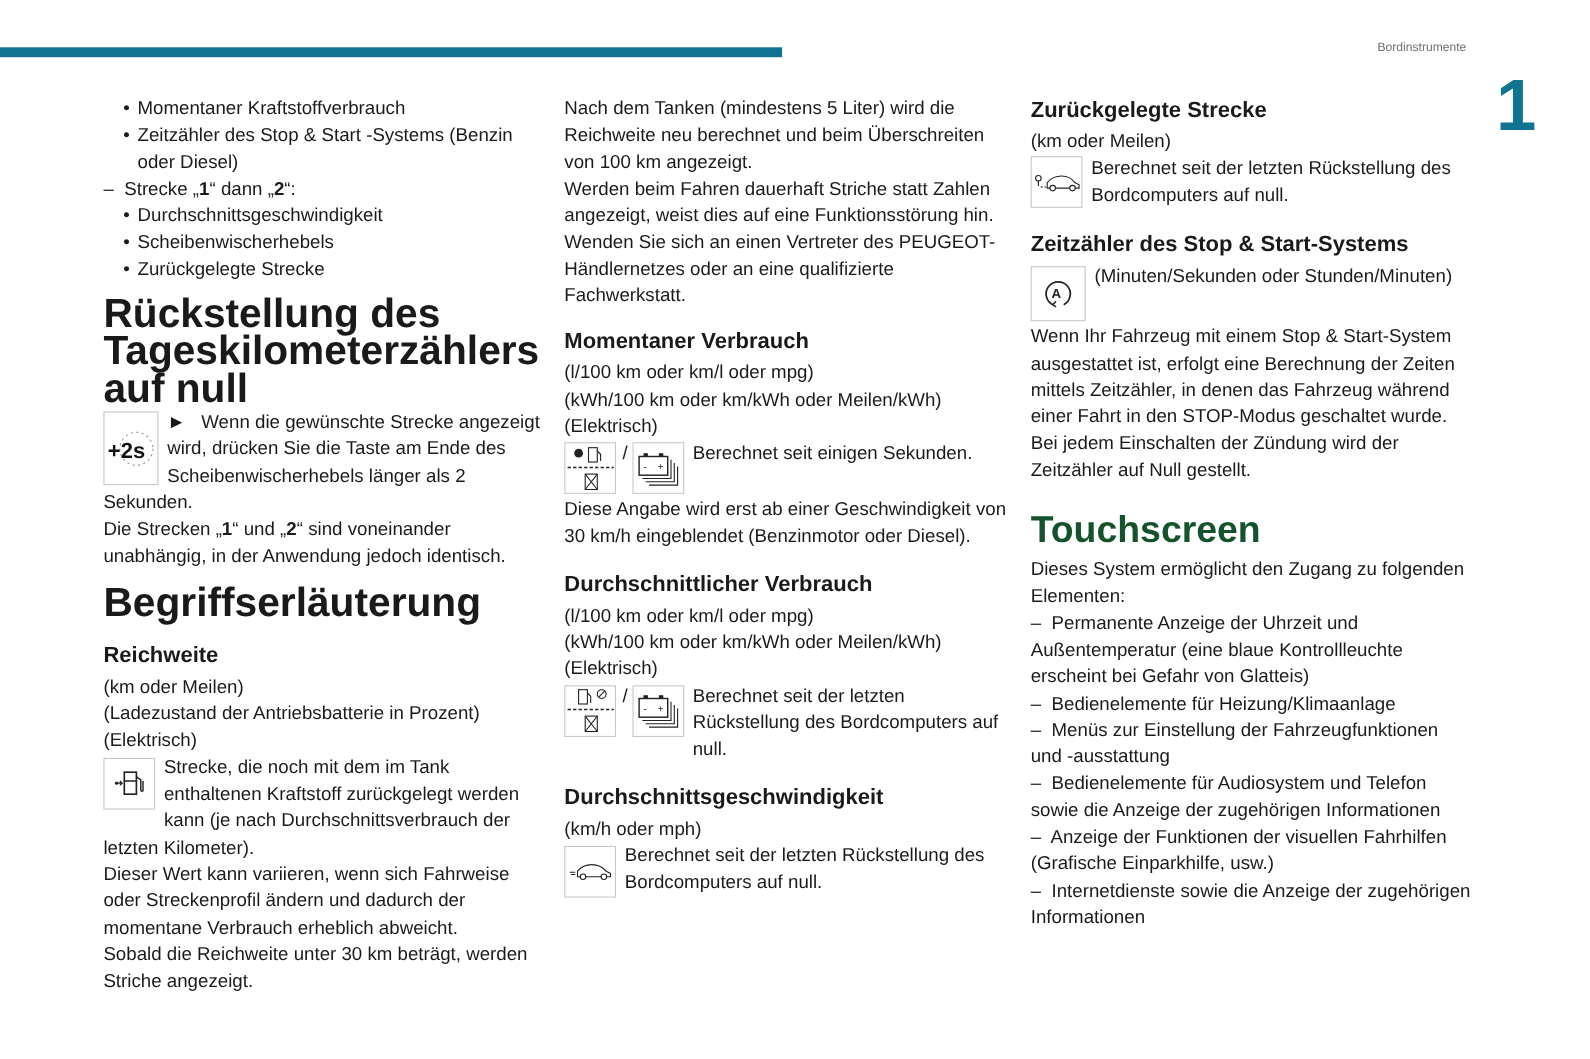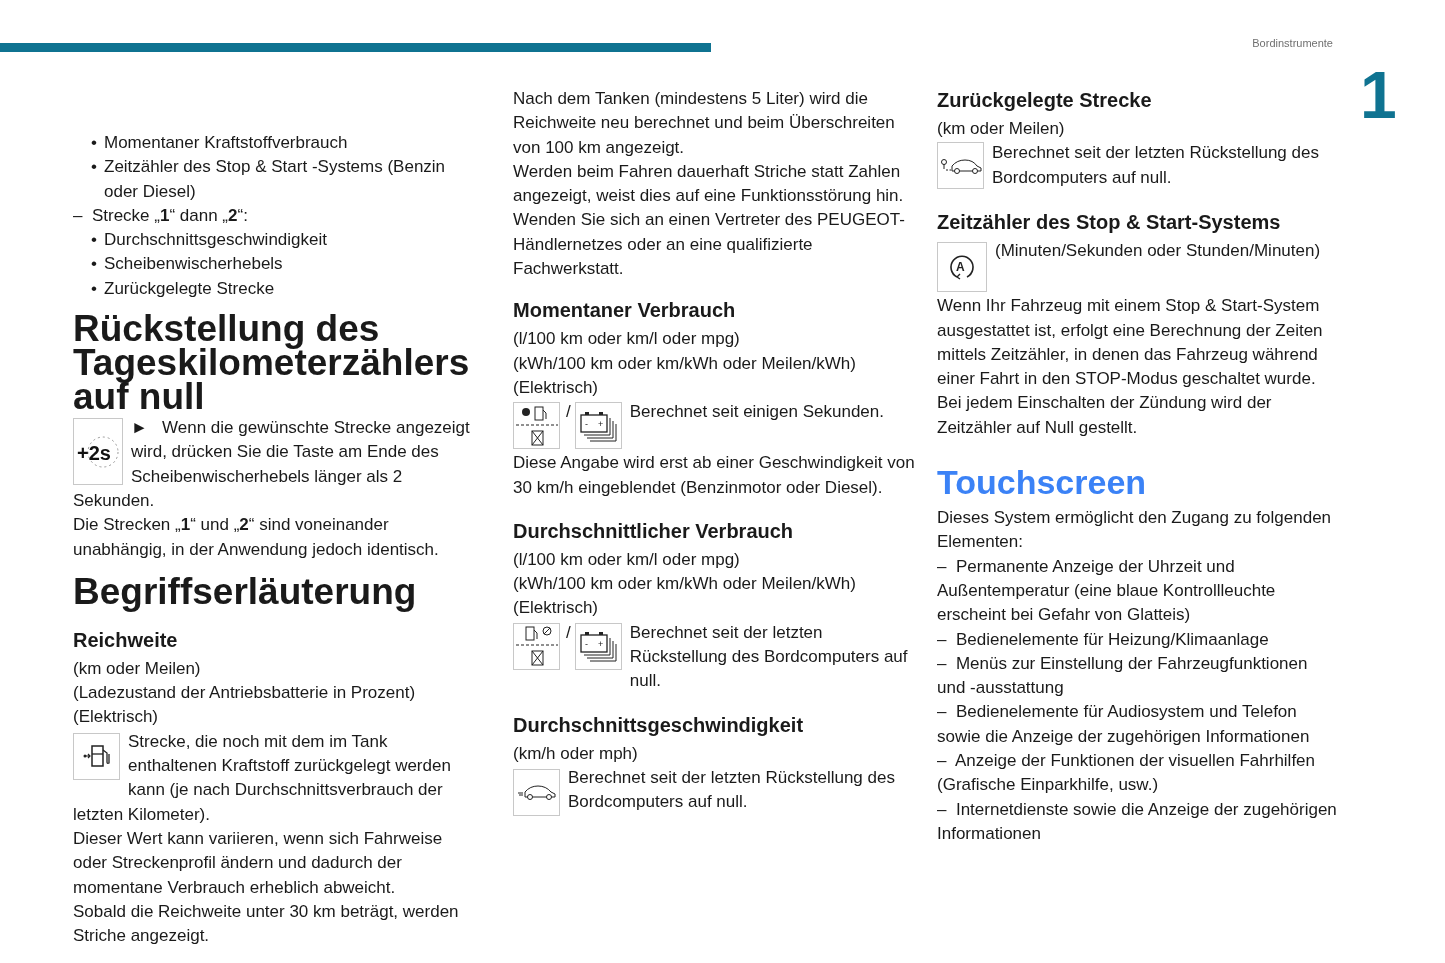--- a/index.html
+++ b/index.html
@@ -3,27 +3,27 @@
 <meta charset="utf-8">
 <style>
   html, body { margin: 0; padding: 0; background: #ffffff; }
   body { width: 1445px; height: 963px; position: relative; overflow: hidden;
          font-family: "Liberation Sans", sans-serif; color: #1a1a1a; }
   .topbar { position: absolute; left: 0; top: 43px; width: 711px; height: 9px; background: #0f7391; }
   .section-title { position: absolute; right: 112px; top: 37px; font-size: 11px; color: #707070; }
   .chapter-num { position: absolute; left: 1360px; top: 62px; font-size: 66px; font-weight: bold; color: #0f7391; line-height: 1; }
   .page-num { position: absolute; left: 1448px; top: 921px; font-size: 15px; font-weight: bold; color: #6a6a6a; }
   .col { position: absolute; top: 87px; font-size: 17px; line-height: 24.3px; }
-  .col1 { left: 73px; width: 400px; margin-top: 44px; }
+  .col1 { left: 94px; width: 400px; }
   .col2 { left: 513px; width: 405px; }
   .col3 { left: 937px; width: 400px; }
   p { margin: 0; }
   .h1 { font-size: 37px; font-weight: bold; line-height: 34px; margin: 0; }
   .h2 { font-size: 20px; font-weight: bold; line-height: 26px; margin: 0; }
-  .h-gray { font-size: 34px; color: #3b82f6; line-height: 40px; margin: 0; }
+  .h-gray { font-size: 34px; color: #14532d; line-height: 40px; margin: 0; }
   ul.bul { list-style: none; margin: 0; padding: 0 0 0 18px; }
   ul.bul li { position: relative; padding-left: 13px; }
   ul.bul li::before { content: "•"; position: absolute; left: 0; }
   .dash { position: relative; }
   .icon-box { float: left; width: 47px; height: 47px; border: 1px solid #c8c8c8; margin: 3px 8px 2px 0;
               display: flex; align-items: center; justify-content: center; box-sizing: border-box; background: #fff; }
   .icon-pair { float: left; display: flex; align-items: flex-start; margin: 2px 8px 2px 0; }
   .icon-pair .slash { margin: -2px 4px 0 6px; }
   .clear { clear: both; }
   .b { font-weight: bold; }

